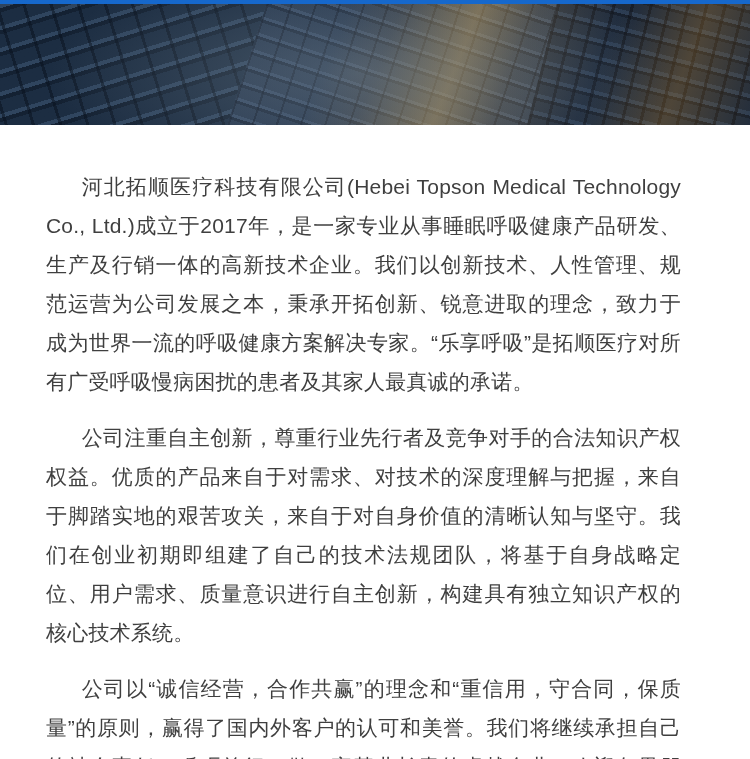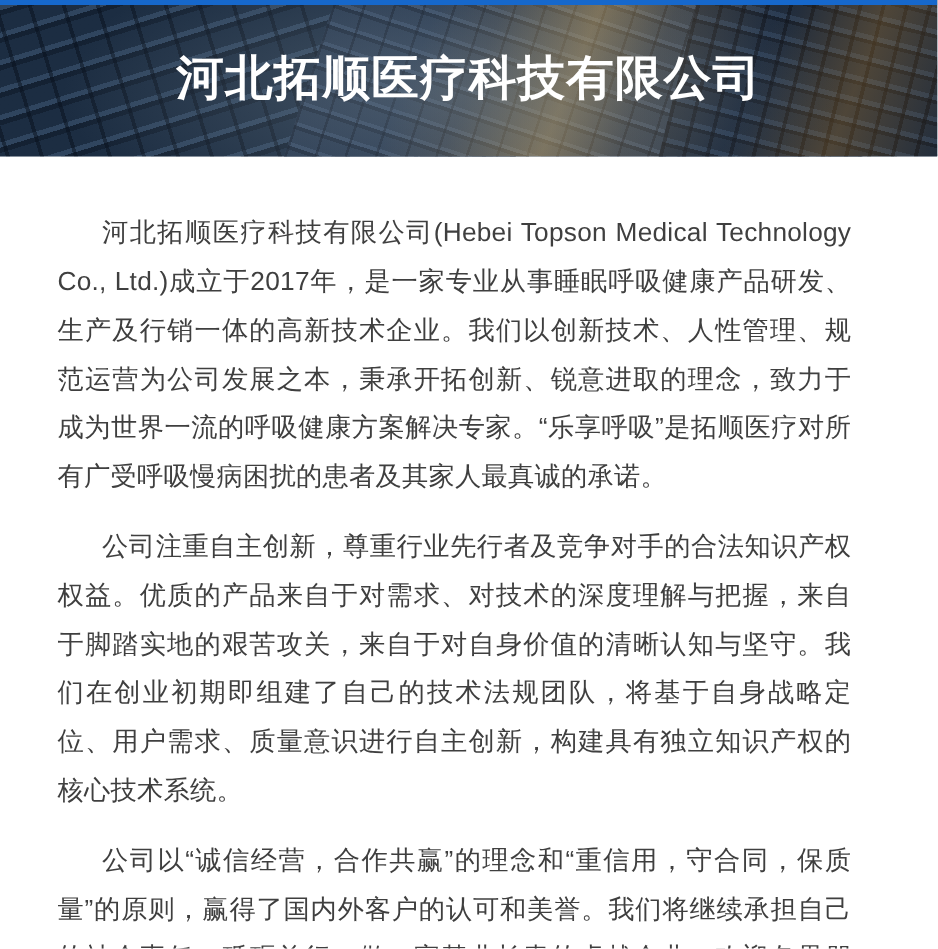--- a/index.html
+++ b/index.html
@@ -110,21 +110,20 @@
 
   <header class="hero">
     <div class="layer sky"></div>
     <div class="layer bldg-left"></div>
     <div class="layer bldg-mid"></div>
     <div class="layer bldg-right"></div>
     <div class="layer flare"></div>
     <div class="layer flare-right"></div>
     <div class="layer haze"></div>
     <div class="layer topstrip"></div>
-    <h1 class="hero-title">河北拓顺医疗科技有限公司</h1>
   </header>
 
   <main class="article">
     <p>河北拓顺医疗科技有限公司(Hebei Topson Medical Technology Co., Ltd.)成立于2017年，是一家专业从事睡眠呼吸健康产品研发、生产及行销一体的高新技术企业。我们以创新技术、人性管理、规范运营为公司发展之本，秉承开拓创新、锐意进取的理念，致力于成为世界一流的呼吸健康方案解决专家。“乐享呼吸”是拓顺医疗对所有广受呼吸慢病困扰的患者及其家人最真诚的承诺。</p>
     <p>公司注重自主创新，尊重行业先行者及竞争对手的合法知识产权权益。优质的产品来自于对需求、对技术的深度理解与把握，来自于脚踏实地的艰苦攻关，来自于对自身价值的清晰认知与坚守。我们在创业初期即组建了自己的技术法规团队，将基于自身战略定位、用户需求、质量意识进行自主创新，构建具有独立知识产权的核心技术系统。</p>
     <p>公司以“诚信经营，合作共赢”的理念和“重信用，守合同，保质量”的原则，赢得了国内外客户的认可和美誉。我们将继续承担自己的社会责任，砥砺前行，做一家基业长青的卓越企业。欢迎各界朋友莅临参观、指导和业务洽谈。</p>
   </main>
 
 </div>
 

